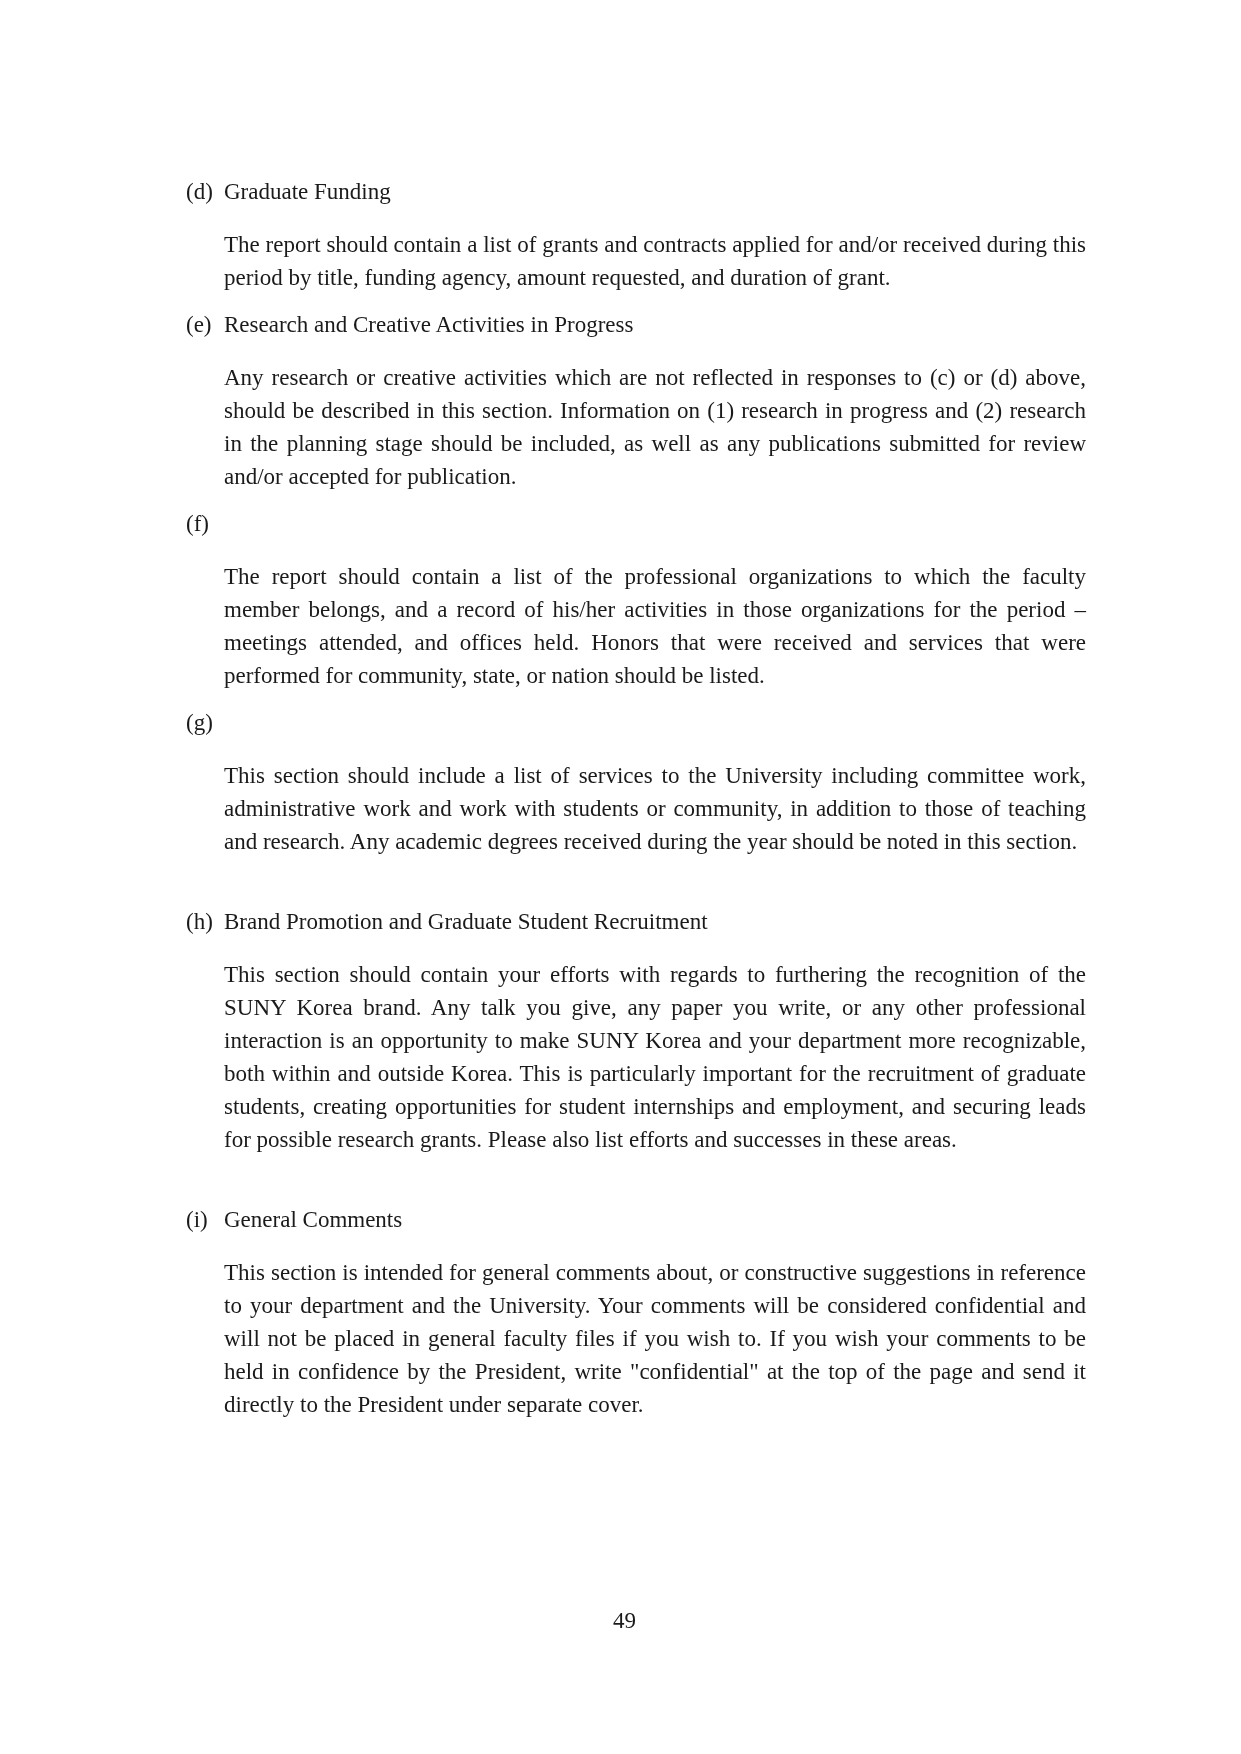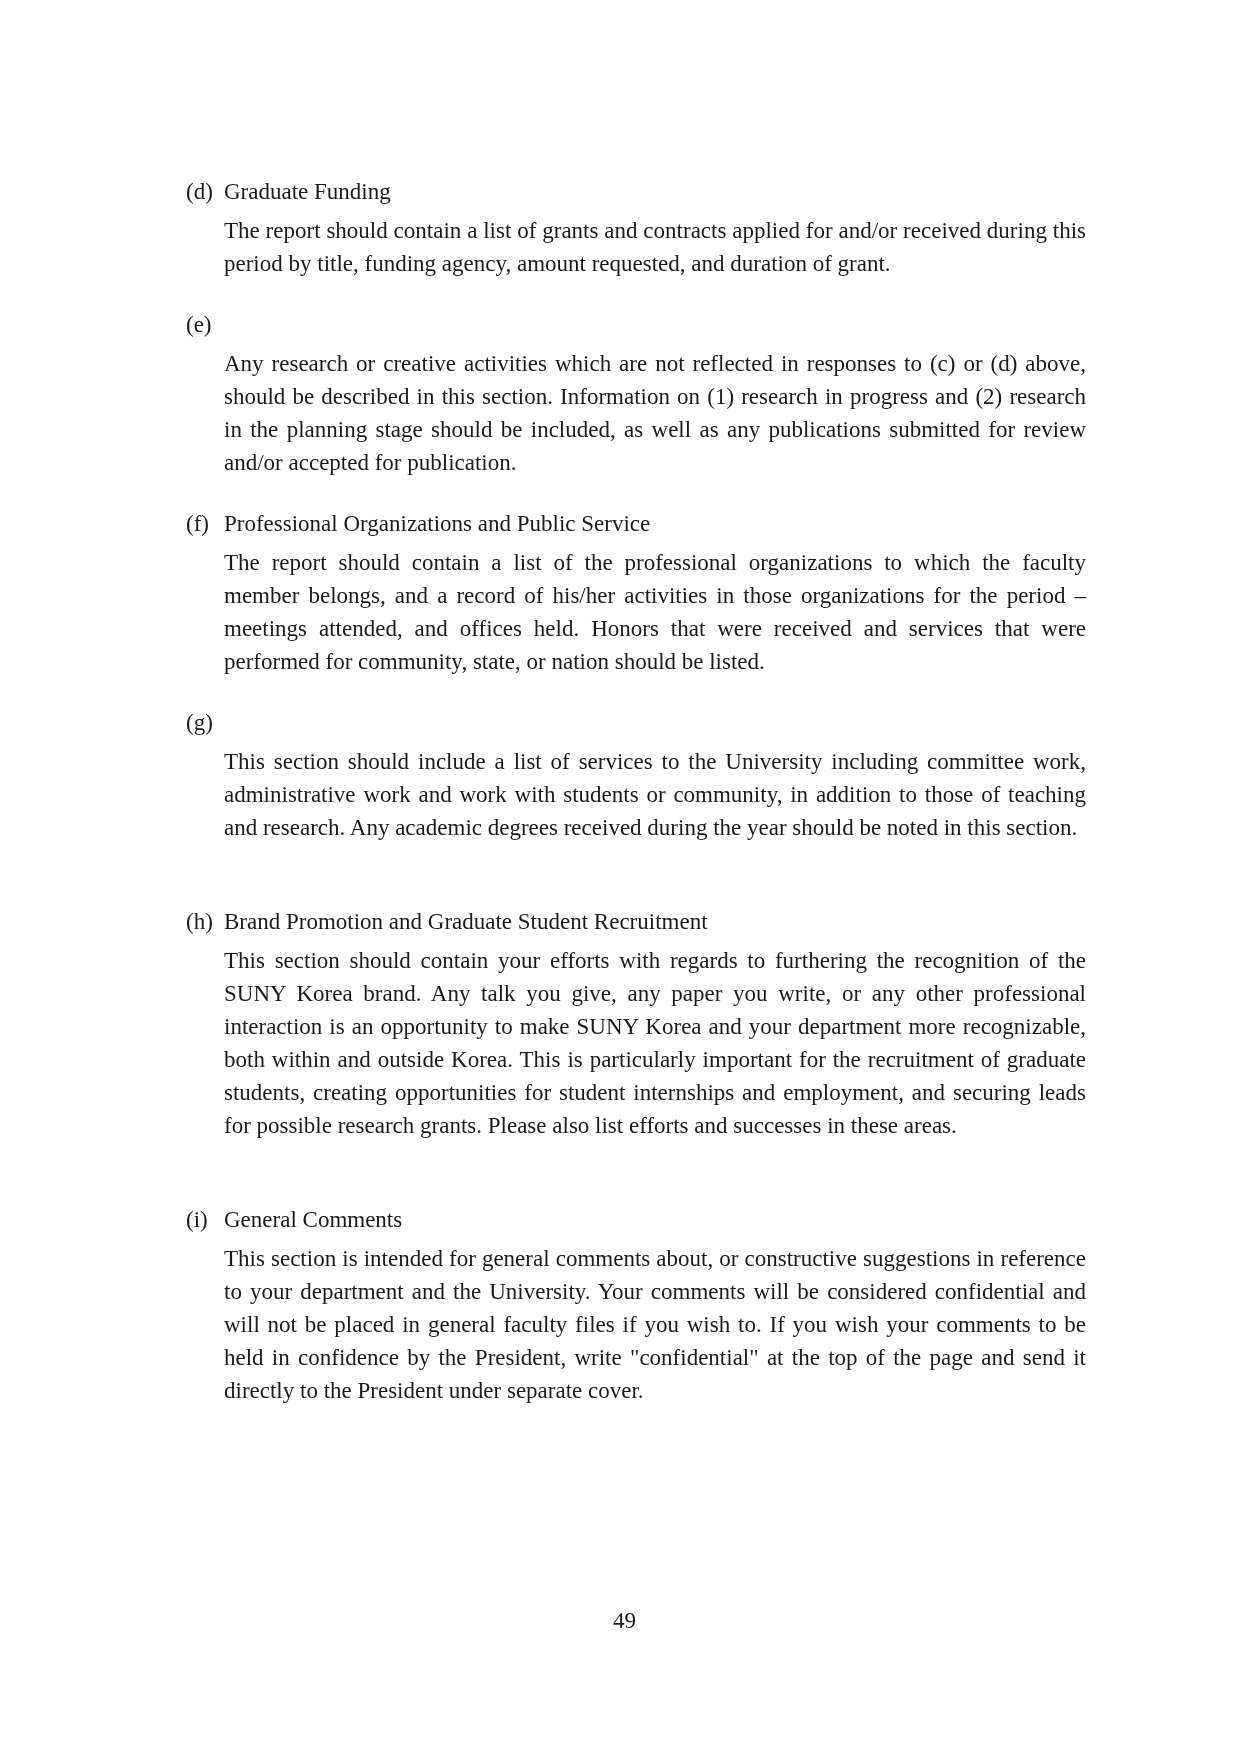--- a/index.html
+++ b/index.html
@@ -1,47 +1,47 @@
 <!DOCTYPE html>
 <html><head>
 <meta charset="utf-8">
 <style>
   html, body { margin: 0; padding: 0; background: #ffffff; }
   body { width: 1241px; height: 1754px; position: relative; font-family: "Liberation Serif", serif; color: #1a1a1a; }
   .page { position: absolute; left: 0; top: 0; width: 1241px; height: 1754px; }
   .section { position: absolute; left: 186px; width: 900px; }
   .heading { font-size: 23px; line-height: 33px; height: 33px; display: flex; }
   .label { width: 38px; flex: none; }
-  .body { margin-left: 38px; margin-top: 6px; font-size: 23px; line-height: 33px; text-align: justify; text-align-last: left; width: 862px; }
+  .body { margin-left: 38px; margin-top: 20px; font-size: 23px; line-height: 33px; text-align: justify; text-align-last: left; width: 862px; }
   .page-number { position: absolute; top: 1608px; left: 4px; width: 1241px; text-align: center; font-size: 23px; }
 </style>
 </head>
 <body>
 
 <div class="page">
 
   <div class="section" style="top:175px;">
     <div class="heading">
       <span class="label">(d)</span>
       <span>Graduate Funding</span>
     </div>
     <div class="body">The report should contain a list of grants and contracts applied for and/or received during this period by title, funding agency, amount requested, and duration of grant.</div>
   </div>
 
   <div class="section" style="top:308px;">
     <div class="heading">
       <span class="label">(e)</span>
+      <span>Research and Creative Activities in Progress</span>
     </div>
     <div class="body">Any research or creative activities which are not reflected in responses to (c) or (d) above, should be described in this section. Information on (1) research in progress and (2) research in the planning stage should be included, as well as any publications submitted for review and/or accepted for publication.</div>
   </div>
 
   <div class="section" style="top:507px;">
     <div class="heading">
       <span class="label">(f)</span>
-      <span>Professional Organizations and Public Service</span>
     </div>
     <div class="body">The report should contain a list of the professional organizations to which the faculty member belongs, and a record of his/her activities in those organizations for the period – meetings attended, and offices held. Honors that were received and services that were performed for community, state, or nation should be listed.</div>
   </div>
 
   <div class="section" style="top:706px;">
     <div class="heading">
       <span class="label">(g)</span>
     </div>
     <div class="body">This section should include a list of services to the University including committee work, administrative work and work with students or community, in addition to those of teaching and research. Any academic degrees received during the year should be noted in this section.</div>
   </div>

